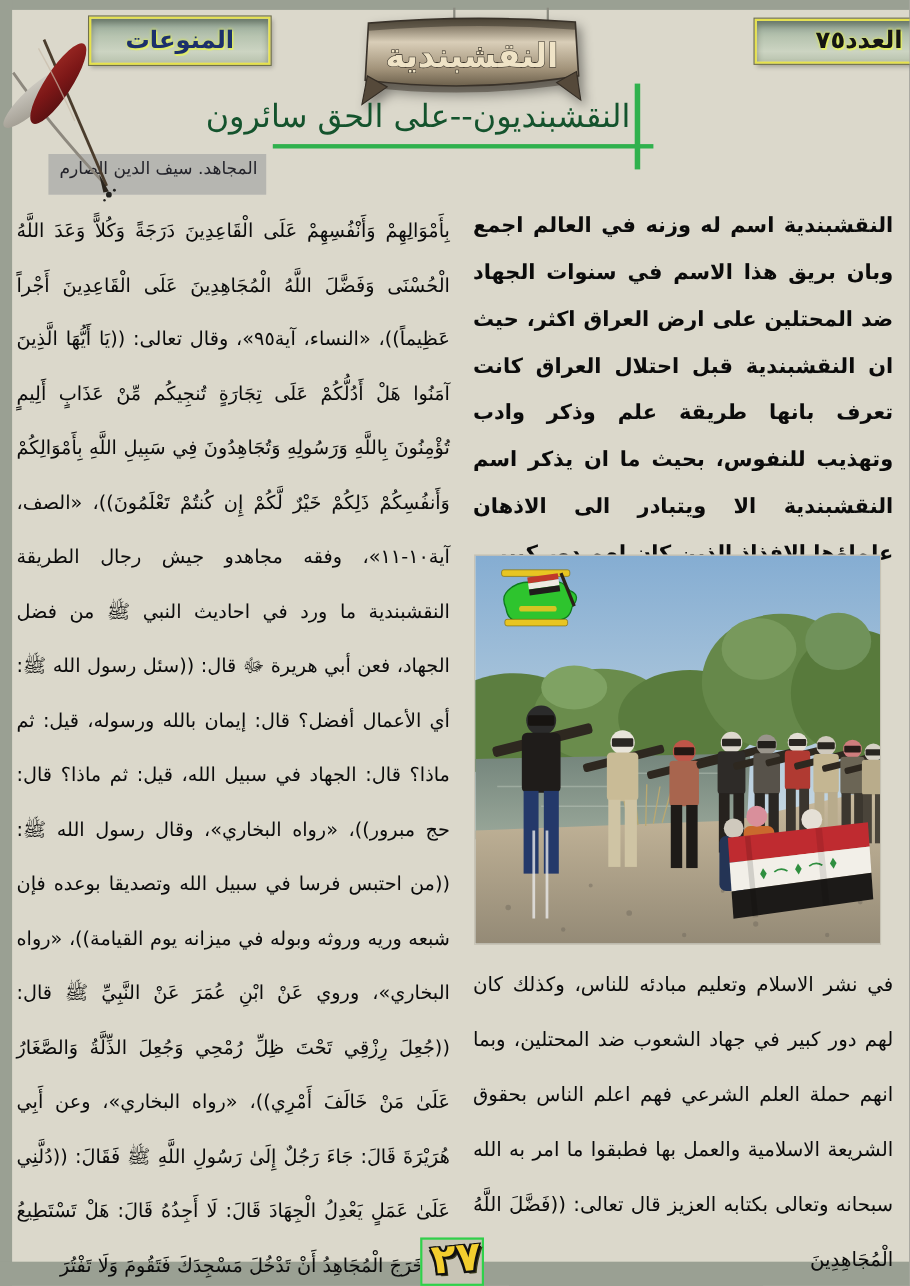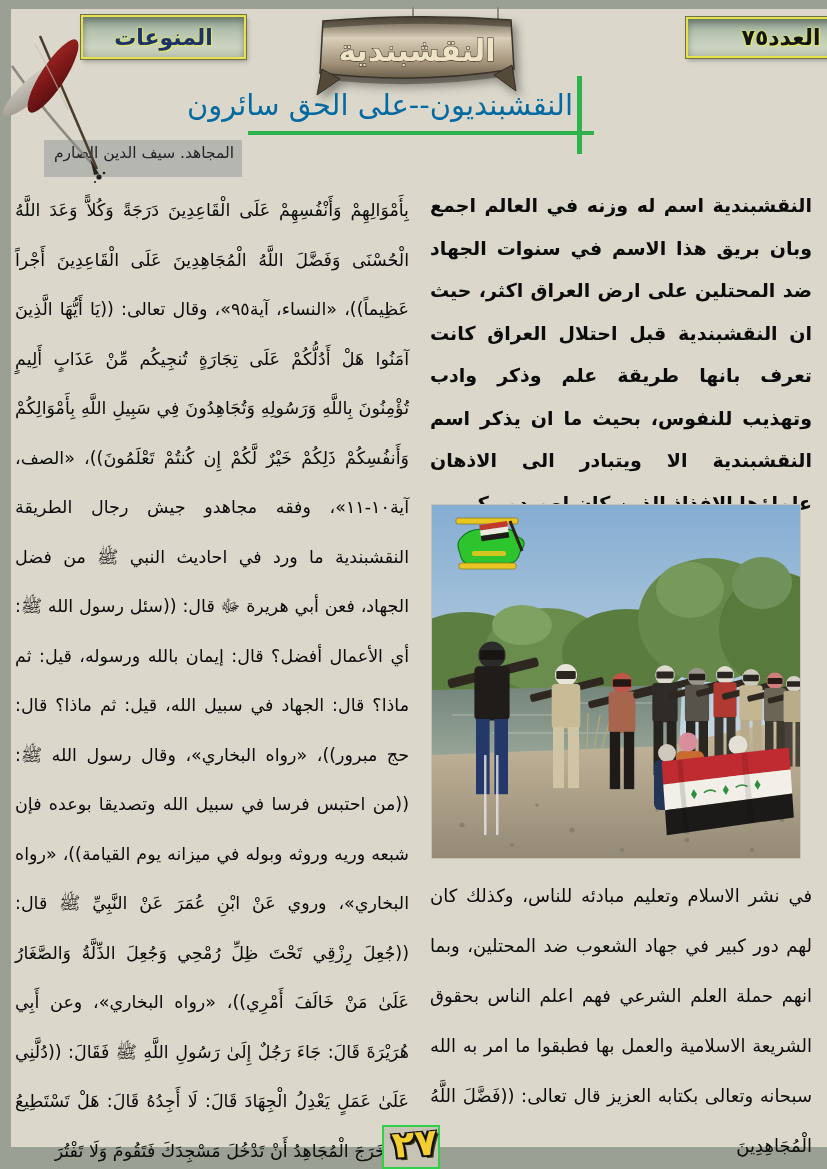--- a/index.html
+++ b/index.html
@@ -22,26 +22,26 @@
     border:2px solid #e6e24b; outline:1px solid #70704c;
     box-shadow:inset 0 4px 6px rgba(55,65,50,.45), 2px 3px 4px rgba(0,0,0,.25);
     display:flex; align-items:center; justify-content:center;
     font-weight:bold; font-size:22px; direction:rtl;margin-left:38px;
   }
   .banner.issue{left:648px; top:17px; width:190px; height:41px; color:#141414;
     text-shadow:0 0 3px #dcea55, 0 0 2px #dcea55, 1px 1px 0 #e6ef7a;}
   .banner.section{left:43px; top:15px; width:165px; height:44px; color:#1c306c;
     text-shadow:0 0 3px #cfe05a, 0 0 2px #dcea55, 1px 1px 0 #e6ef7a;}
 
-  .masthead{position:absolute; left:316px; top:11px; width:202px; height:92px;
+  .masthead{position:absolute; left:328px; top:11px; width:202px; height:92px;
     filter:drop-shadow(4px 5px 5px rgba(0,0,0,.4));}
 
   .title{
     position:absolute; left:168px; top:88px; width:424px; margin:0;
-    font-size:29px; font-weight:normal; color:#0369a1; text-align:center; direction:rtl;
+    font-size:29px; font-weight:normal; color:#14532d; text-align:center; direction:rtl;
   }
   .rule-h{position:absolute; left:248px; top:131px; width:346px; height:4px; background:#2fb14d;}
   .rule-v{position:absolute; left:577px; top:76px; width:5px; height:78px; background:#2fb14d;}
 
   .byline{
     position:absolute; left:44px; top:140px; width:198px; height:37px; box-sizing:border-box;
     background:#b6b6b1; color:#23232a; font-size:15.5px; direction:rtl;
     padding:4px 8px 0 0; z-index:2;
   }
 

